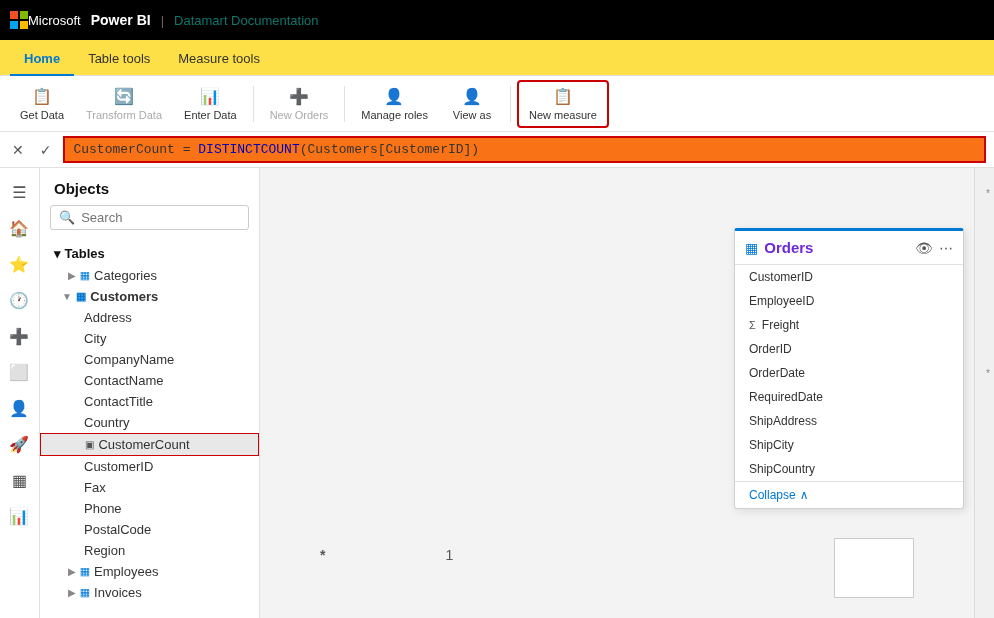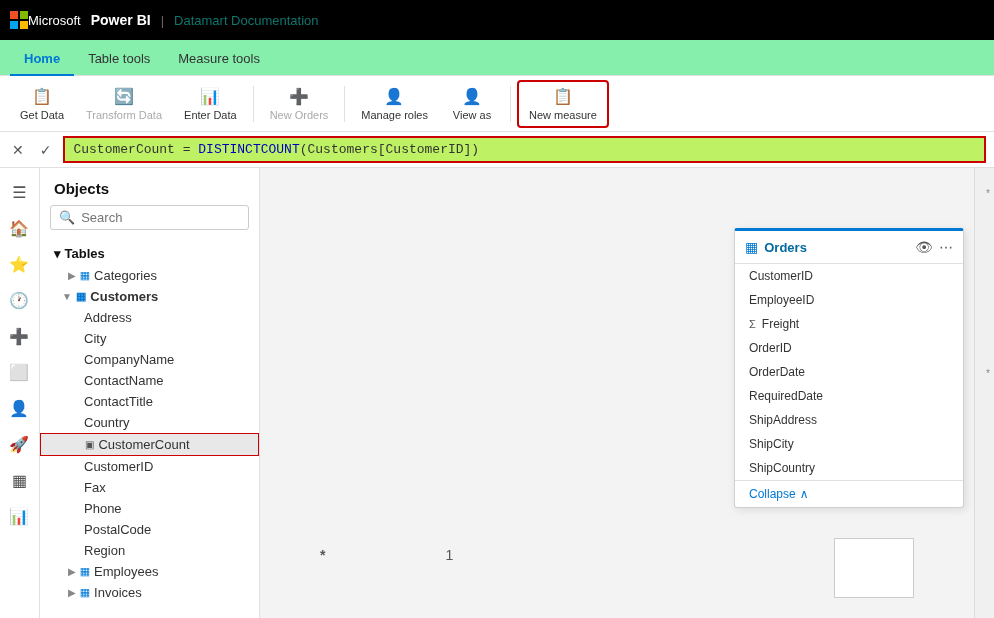--- a/index.html
+++ b/index.html
@@ -12,21 +12,21 @@
       display: flex;
       align-items: center;
       padding: 0 10px;
       gap: 10px;
       color: white;
     }
     .top-bar-logo { display: flex; align-items: center; }
 
     
     .ribbon-tabs {
-      background: #86efac;
+      background: #fde047;
       border-bottom: 1px solid #e0e0e0;
       display: flex;
       align-items: flex-end;
       padding: 0 10px;
       height: 36px;
     }
     .ribbon-tab {
       padding: 8px 14px;
       cursor: pointer;
       font-size: 13px;
@@ -228,23 +228,23 @@
     }
     .orders-header {
       display: flex;
       align-items: center;
       padding: 8px 10px;
       border-bottom: 1px solid #e0e0e0;
       gap: 6px;
     }
     .orders-title {
       font-weight: 600;
-      font-size: 13px;
+      font-size: 15px;
       flex: 1;
-      color: #0369a1;
+      color: #6d28d9;
     }
     .orders-icon { font-size: 14px; color: #555; cursor: pointer; }
     .orders-field {
       padding: 5px 14px;
       font-size: 12px;
       color: #333;
       display: flex;
       align-items: center;
       gap: 6px;
     }
@@ -350,21 +350,21 @@
   <div class="ribbon-separator"></div>
   <button class="ribbon-btn highlighted" style="border:2px solid #cc0000;padding:4px 10px;">
     <span class="ribbon-btn-icon">📋</span>
     <span>New measure</span>
   </button>
 </div>
 
 <div class="formula-bar">
   <button class="formula-btn">✕</button>
   <button class="formula-btn">✓</button>
-  <div style="flex:1;border:2px solid #cc0000;padding:4px 8px;background:#bef264;display:flex;align-items:center;">
+  <div style="flex:1;border:2px solid #cc0000;padding:4px 8px;background:#f97316;display:flex;align-items:center;">
     <span style="font-family:'Courier New',monospace;font-size:13px;color:#333;">CustomerCount = <span style="color:#0000bb;">DISTINCTCOUNT</span>(Customers[CustomerID])</span>
   </div>
 </div>
 
 <div class="main-layout">
 
   <div class="side-icons">
     <div class="side-icon">☰</div>
     <div class="side-icon">🏠</div>
     <div class="side-icon">⭐</div>

